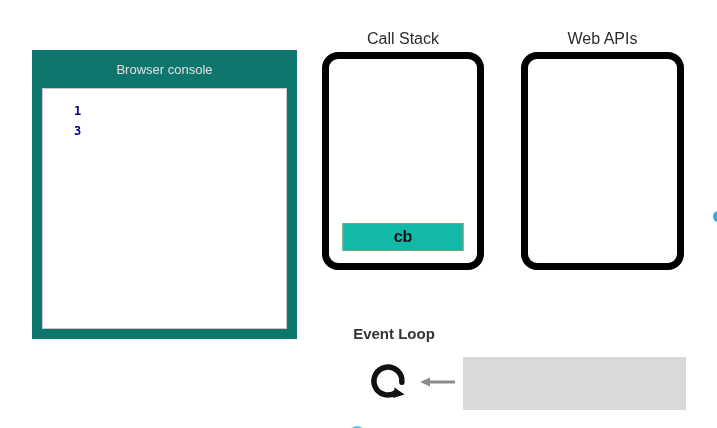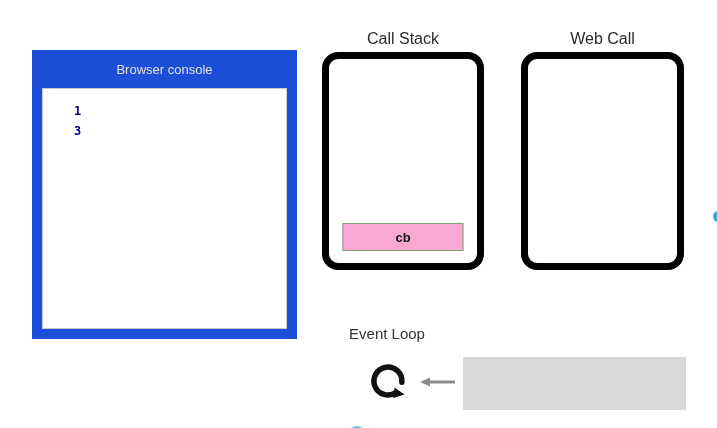--- a/index.html
+++ b/index.html
@@ -8,21 +8,21 @@
     background: #ffffff;
     font-family: "Liberation Sans", sans-serif;
     overflow: hidden;
   }
   .stage { position: relative; width: 717px; height: 428px; overflow: hidden; }
 
   
   .console-frame {
     position: absolute; left: 32px; top: 50px;
     width: 265px; height: 289px;
-    background: #1d4ed8;
+    background: #0f766e;
     box-sizing: border-box;
   }
   .console-header {
     position: absolute; left: 0; top: 0; right: 0; height: 38px;
     display: flex; align-items: center; justify-content: center;
     color: #e0e0e0; font-size: 13px;
   }
   .console-body {
     position: absolute; left: 10px; top: 38px; right: 10px; bottom: 10px;
     background: #ffffff; border: 1px solid #c9c9c9;
@@ -50,32 +50,32 @@
     border: 7px solid #000000; border-radius: 16px;
     box-sizing: border-box;
   }
   .stack-box  { left: 322px; width: 162px; }
   .webapis-box { left: 521px; width: 163px; }
 
   .cb-frame {
     position: absolute; bottom: 12px; left: 50%;
     transform: translateX(-50%);
     width: 121px; height: 28px;
-    background: #f9a8d4; border: 1px solid #7d9f74;
+    background: #14b8a6; border: 1px solid #7d9f74;
     box-sizing: border-box;
     display: flex; align-items: center; justify-content: center;
-    font-size: 13px; font-weight: bold; color: #111111; text-align: center;
+    font-size: 16px; font-weight: bold; color: #111111; text-align: center;
   }
 
   
   .lower-label {
     position: absolute; top: 325px; height: 20px;
     font-size: 15px; color: #333333; text-align: center;
   }
-  .label-eventloop { left: 329px; width: 116px; }
+  .label-eventloop { left: 336px; width: 116px; font-weight: bold; }
   .label-cbqueue  { left: 495px; width: 154px; }
 
   .loop-icon { position: absolute; left: 367px; top: 360px; }
   .queue-arrow { position: absolute; left: 419px; top: 374px; }
 
   .queue-rect {
     position: absolute; left: 463px; top: 357px;
     width: 223px; height: 53px;
     background: #d9d9d9;
   }
@@ -100,21 +100,21 @@
       <div class="log-line">1</div>
       <div class="log-line">3</div>
     </div>
   </section>
 
   <div class="box-title title-callstack">Call Stack</div>
   <div class="thick-box stack-box">
     <div class="cb-frame">cb</div>
   </div>
 
-  <div class="box-title title-webapis">Web Call</div>
+  <div class="box-title title-webapis">Web APIs</div>
   <div class="thick-box webapis-box"></div>
 
   <div class="lower-label label-eventloop">Event Loop</div>
   <svg class="loop-icon" width="44" height="44" viewBox="0 0 44 44">
     <path d="M 34.9 22.2 A 14 14 0 1 0 29 32.5" fill="none" stroke="#111111" stroke-width="5.5" stroke-linecap="round"></path>
     <polygon points="27.5,27.5 37.5,34.5 26,38" fill="#111111"></polygon>
   </svg>
 
   <svg class="queue-arrow" width="38" height="16" viewBox="0 0 38 16">
     <line x1="36" y1="8" x2="10" y2="8" stroke="#8c8c8c" stroke-width="3"></line>

